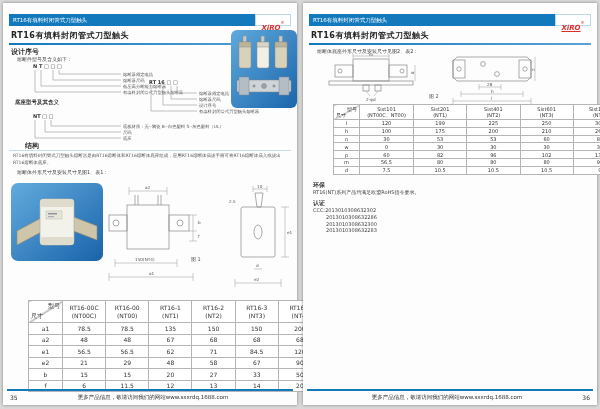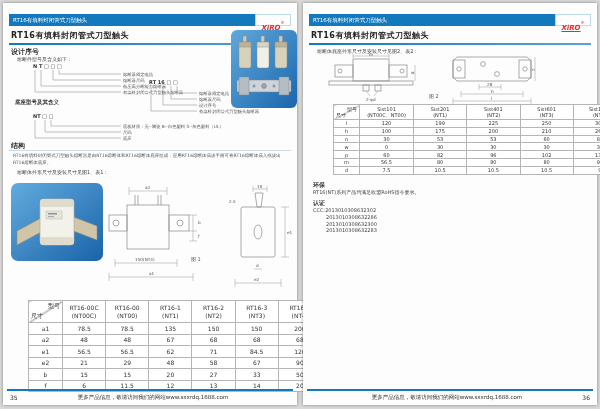--- a/index.html
+++ b/index.html
@@ -121,21 +121,21 @@
           <rect x="6" y="50" width="54" height="12" rx="1.5" fill="#cfd4d9"></rect>
           <rect x="8" y="47" width="10" height="18" fill="#b4bcc4"></rect>
           <rect x="48" y="47" width="10" height="18" fill="#b4bcc4"></rect>
           <circle cx="33" cy="56" r="2.5" fill="#9aa3ab"></circle>
           <circle cx="23" cy="56" r="1.2" fill="#9aa3ab"></circle>
           <circle cx="43" cy="56" r="1.2" fill="#9aa3ab"></circle>
         </g>
       </svg>
     </div>
 
-    <div class="sec-h" style="left:8px;top:138px;">结构</div>
+    <div class="sec-h" style="left:0;top:138px;padding-left:22px;">结构</div>
     <div class="sec-underline" style="left:6px;top:147px;width:282px;"></div>
     <div class="para" style="left:10px;top:150px;width:276px;">RT16有填料封闭管式刀型触头熔断器是由RT16熔断体和RT16熔断体底座组成，应用RT16熔断体插拔手柄可将RT16熔断体插入或拔出RT16熔断体底座。</div>
     <div class="small" style="left:14px;top:166px;">熔断体外形尺寸及安装尺寸见图1、表1：</div>
 
     <div class="photo" style="left:8px;top:180px;">
       <svg width="92" height="78" viewBox="0 0 92 78">
         <defs>
           <linearGradient id="gb2" x1="0" y1="0" x2="1" y2="1">
             <stop offset="0" stop-color="#62abde"></stop>
               <stop offset="1" stop-color="#1a63a9"></stop>

